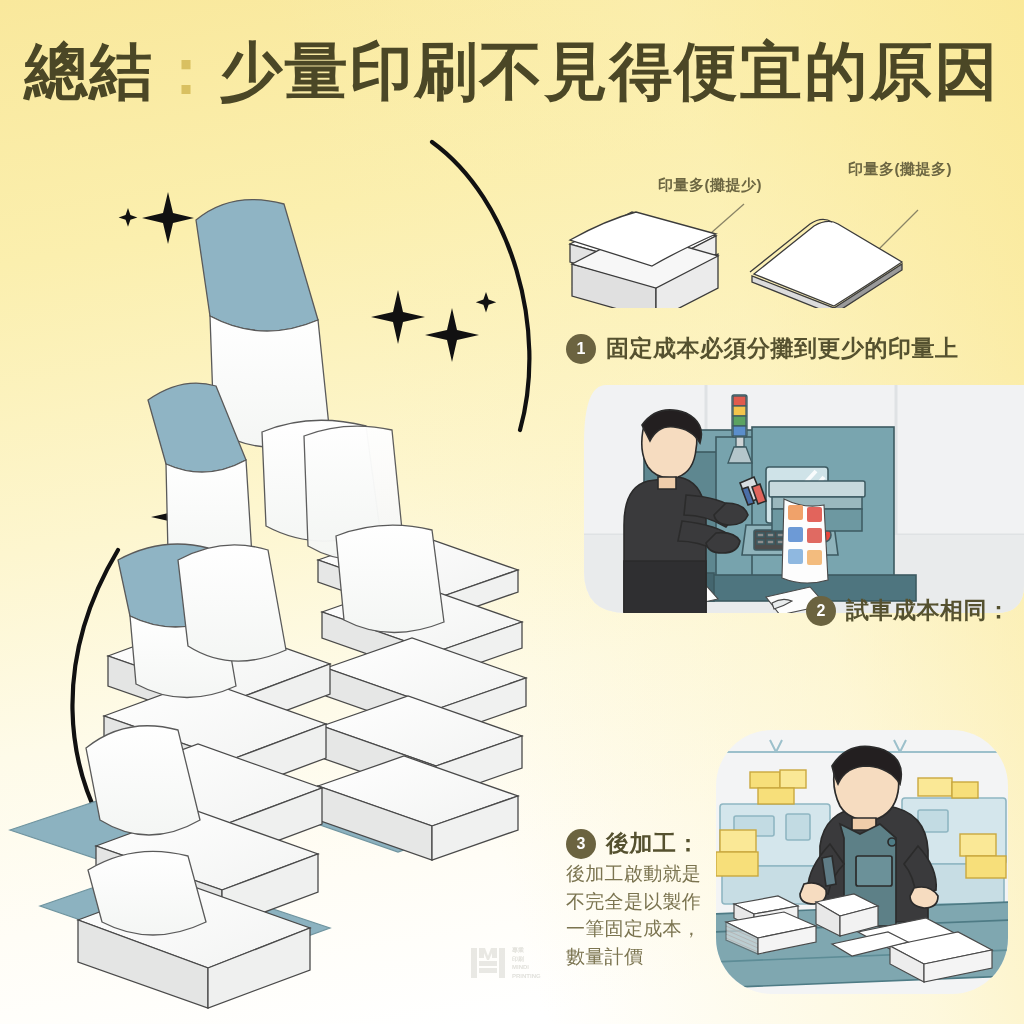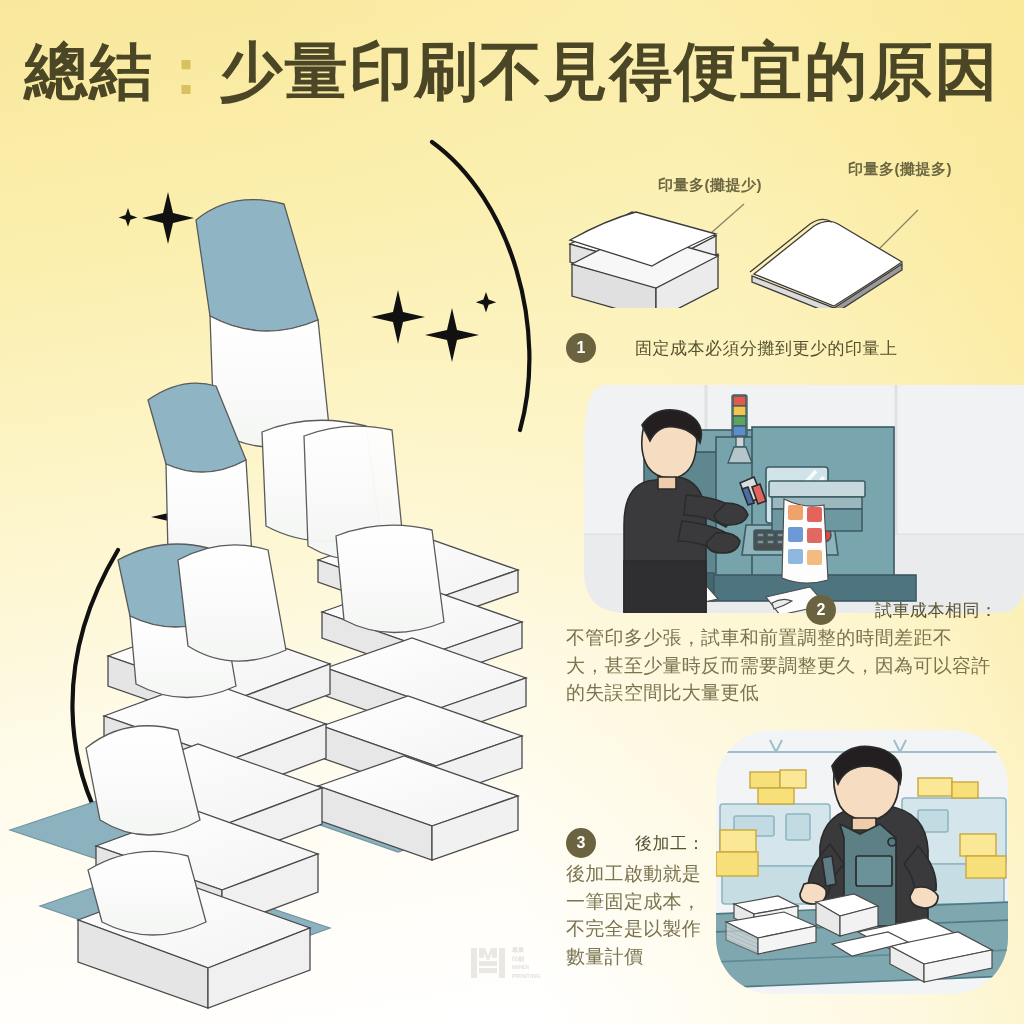--- a/index.html
+++ b/index.html
@@ -37,23 +37,22 @@
   }
   .step-head{
     position:absolute;display:flex;align-items:center;gap:10px;
   }
   .badge{
     width:30px;height:30px;border-radius:50%;
     background:#6b6340;color:#fff;font-size:16px;font-weight:bold;
     display:flex;align-items:center;justify-content:center;flex:0 0 auto;
   }
   .step-title{
-    font-size:17px;font-weight:normal;color:#55512f;white-space:nowrap;
+    font-size:23px;font-weight:bold;color:#55512f;white-space:nowrap;
     letter-spacing:.5px;
-    margin-left:29px;
   }
   .step-body{
     position:absolute;color:#7b7450;font-size:19px;line-height:1.45;
     letter-spacing:.3px;
   }
   .step-body div{white-space:nowrap;}
   
   #watermark{
     position:absolute;left:470px;top:946px;
     display:flex;align-items:center;gap:6px;opacity:.30;
@@ -384,34 +383,29 @@
         <path d="M186 102 L194 99 L200 116 L192 119 Z" fill="#e0655c"></path>
         <path d="M176 104 L182 102 L188 118 L182 120 Z" fill="#4a6fa8"></path>
       </g>
     </g>
   </svg>
 
   <div class="step-head" style="left:806px;top:595px;">
     <div class="badge">2</div>
     <div class="step-title">試車成本相同：</div>
   </div>
-  <div class="step-body" style="left:566px;top:624px;width:440px;">
-    <div>不管印多少張，試車和前置調整的時間差距不</div>
-    <div>大，甚至少量時反而需要調整更久，因為可以容許</div>
-    <div>的失誤空間比大量更低</div>
-  </div>
 
   <div class="step-head" style="left:566px;top:828px;">
     <div class="badge">3</div>
     <div class="step-title">後加工：</div>
   </div>
   <div class="step-body" style="left:566px;top:860px;width:180px;">
     <div>後加工啟動就是</div>
+    <div>不完全是以製作</div>
     <div>一筆固定成本，</div>
-    <div>不完全是以製作</div>
     <div>數量計價</div>
   </div>
 
   <svg class="art" style="left:712px;top:726px;" width="300" height="282" viewBox="0 0 300 282">
     <defs>
       <clipPath id="finClip">
           <rect x="4" y="4" width="292" height="264" rx="56" ry="56"></rect>
         </clipPath>
     </defs>
     <g clip-path="url(#finClip)">

